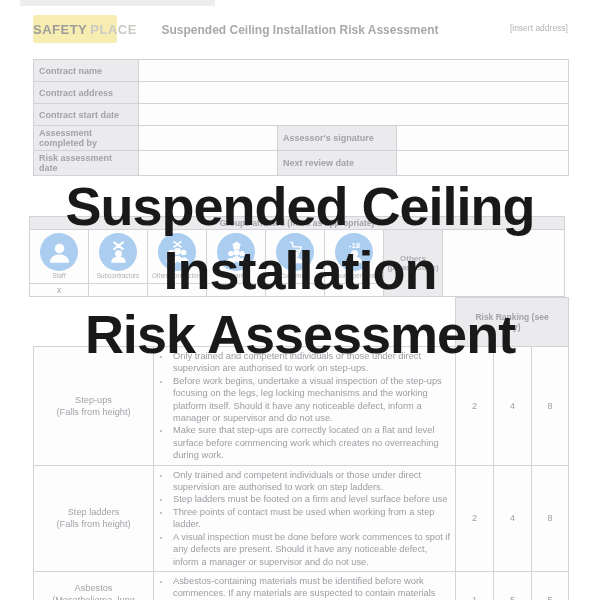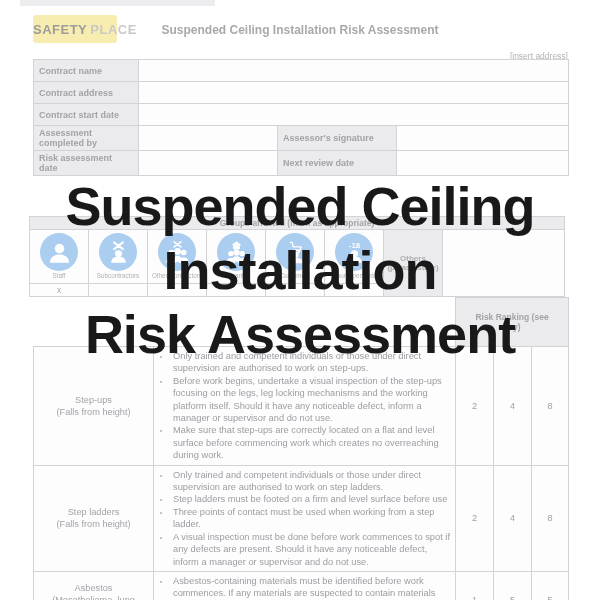--- a/index.html
+++ b/index.html
@@ -28,21 +28,21 @@
     font-size:13px;letter-spacing:.5px;white-space:nowrap;
   }
   .logo .p1{font-weight:800;color:#9d9d9b;margin-right:3px;}
   .logo .p2{font-weight:600;color:#c9c9c5;}
   .doc-head-title{
     position:absolute;left:150px;right:150px;top:23px;
     text-align:center;font-size:12px;color:#a9a9ad;font-weight:600;
   }
   .doc-head-addr{
     position:absolute;right:32px;top:23px;
-    font-size:8.5px;color:#b3b3b7;margin-top:28px;
+    font-size:8.5px;color:#b3b3b7;
   }
   
   table{border-collapse:collapse;table-layout:fixed;}
   td{border:1px solid var(--line);background:var(--cellbg);
      font-size:9px;color:var(--doctext);overflow:hidden;}
   td.lbl{background:var(--labelbg);font-weight:600;padding:2px 5px;vertical-align:middle;}
   td.val{padding:2px 6px;vertical-align:middle;color:#9fa0a5;}
   
   .info-table{position:absolute;left:33px;top:59px;width:535px;}
   .info-table td{height:22px;}

